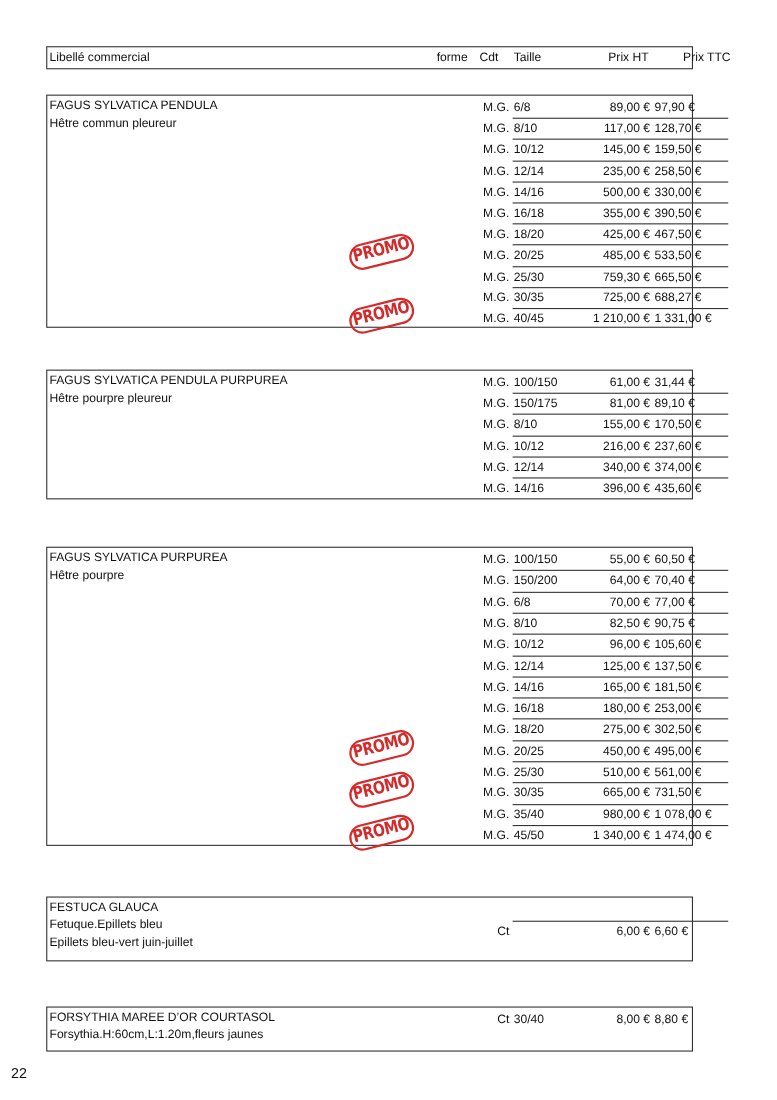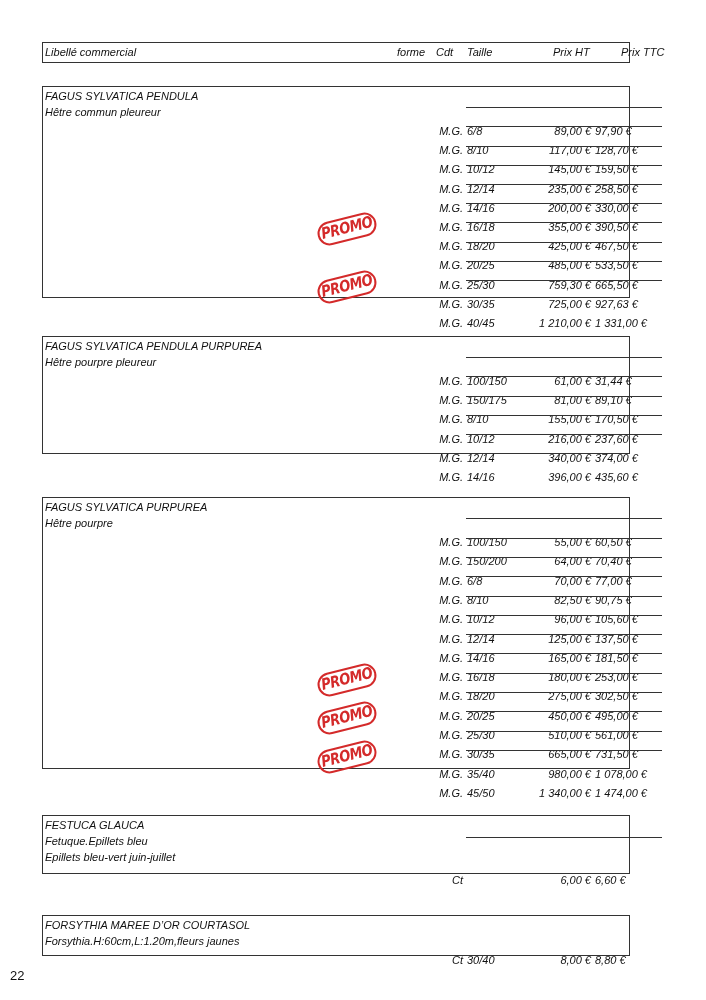--- a/index.html
+++ b/index.html
@@ -1,23 +1,23 @@
 <!DOCTYPE html>
 <html><head>
 <meta charset="utf-8">
 <style>
   html, body { margin:0; padding:0; background:#fff; }
   body { width:706px; height:1000px; position:relative; overflow:hidden;
          font-family:"Liberation Sans", sans-serif; font-size:11px; color:#111; }
-  .box { position:absolute; left:42px; width:588px; border:1.5px solid #333; box-sizing:border-box;font-style:italic; }
+  .box { position:absolute; left:42px; width:588px; border:1.5px solid #333; box-sizing:border-box; }
   .hdr { top:42px; height:21px; }
   .hdr span { position:absolute; top:3px; white-space:nowrap; }
   .name { position:absolute; left:2px; top:3px; }
   .desc { position:absolute; left:2px; white-space:nowrap;text-align:center; }
-  .row { position:absolute; left:0; width:619px; height:19px;margin-top:33px; }
+  .row { position:absolute; left:0; width:619px; height:19px; }
   .row span { position:absolute; top:3px; white-space:nowrap; }
   .c-forme { left:384px; width:36px; text-align:right; }
   .c-taille { left:424px; }
   .c-ht { left:480px; width:68px; text-align:right; }
   .c-ttc { left:552px; width:67px; }
   .rline { position:absolute; left:423px; width:196px; height:0; border-top:1.5px solid #333; }
   .promo { position:absolute; width:60px; height:24px; transform:rotate(-14deg); }
   .promo .ring { position:absolute; inset:0; border:2.5px solid #d42a2a; border-radius:14px; }
   .promo .txt { position:absolute; left:0; right:0; top:3px; text-align:center; color:#d42a2a;
                 font-family:"DejaVu Sans", sans-serif; font-weight:bold; font-size:13px; letter-spacing:-0.5px; transform:scaleY(1.2); }
@@ -63,21 +63,21 @@
       <div class="row" style="top: 59.6px;">
         <span class="c-forme">M.G.</span>
         <span class="c-taille">12/14</span>
         <span class="c-ht">235,00 €</span>
         <span class="c-ttc">258,50 €</span>
       </div>
       <div class="rline" style="top: 77.8px;"></div>
       <div class="row" style="top: 78.8px;">
         <span class="c-forme">M.G.</span>
         <span class="c-taille">14/16</span>
-        <span class="c-ht">200,00 €</span>
+        <span class="c-ht">500,00 €</span>
         <span class="c-ttc">330,00 €</span>
       </div>
       <div class="rline" style="top: 97px;"></div>
       <div class="row" style="top: 98px;">
         <span class="c-forme">M.G.</span>
         <span class="c-taille">16/18</span>
         <span class="c-ht">355,00 €</span>
         <span class="c-ttc">390,50 €</span>
       </div>
       <div class="rline" style="top: 116.2px;"></div>
@@ -103,21 +103,21 @@
         <span class="c-forme">M.G.</span>
         <span class="c-taille">25/30</span>
         <span class="c-ht">759,30 €</span>
         <span class="c-ttc">665,50 €</span>
       </div>
       <div class="rline" style="top: 173.8px;"></div>
       <div class="row" style="top: 174.8px;">
         <span class="c-forme">M.G.</span>
         <span class="c-taille">30/35</span>
         <span class="c-ht">725,00 €</span>
-        <span class="c-ttc">927,63 €</span>
+        <span class="c-ttc">688,27 €</span>
       </div>
       <div class="rline" style="top: 193px;"></div>
       <div class="row" style="top: 194px;">
         <span class="c-forme">M.G.</span>
         <span class="c-taille">40/45</span>
         <span class="c-ht">1 210,00 €</span>
         <span class="c-ttc">1 331,00 €</span>
       </div>
       <div class="promo" style="left: 274px; top: 188px;">
         <div class="ring"></div>

